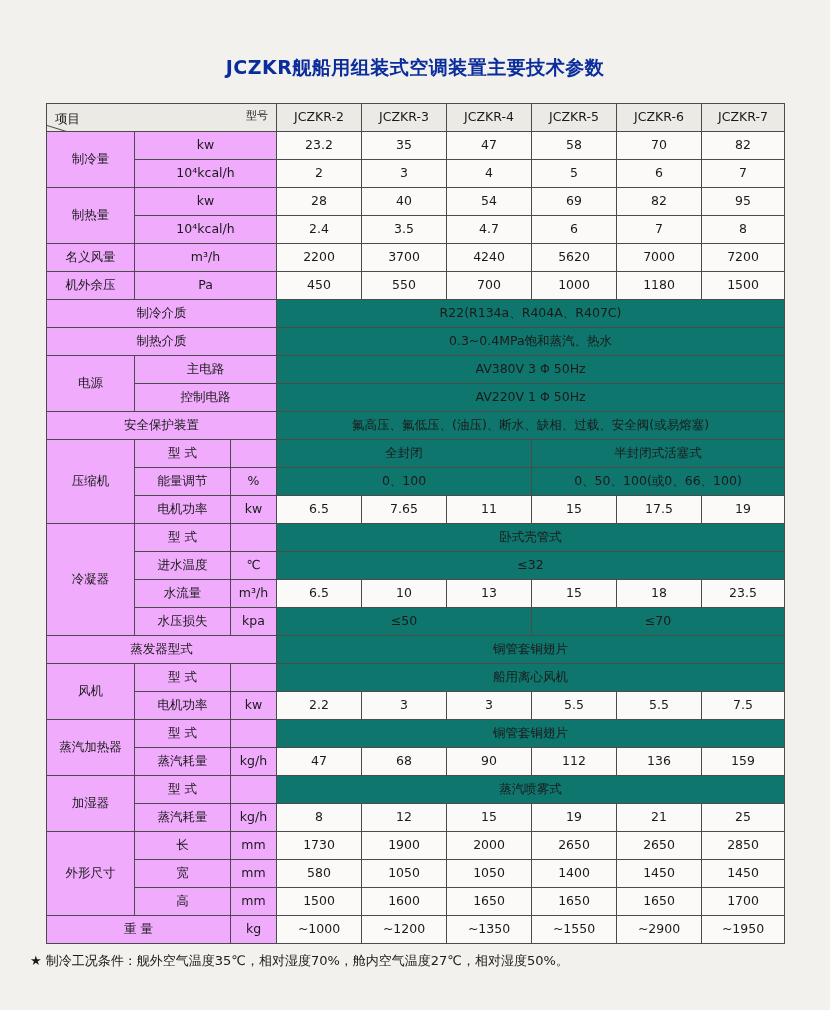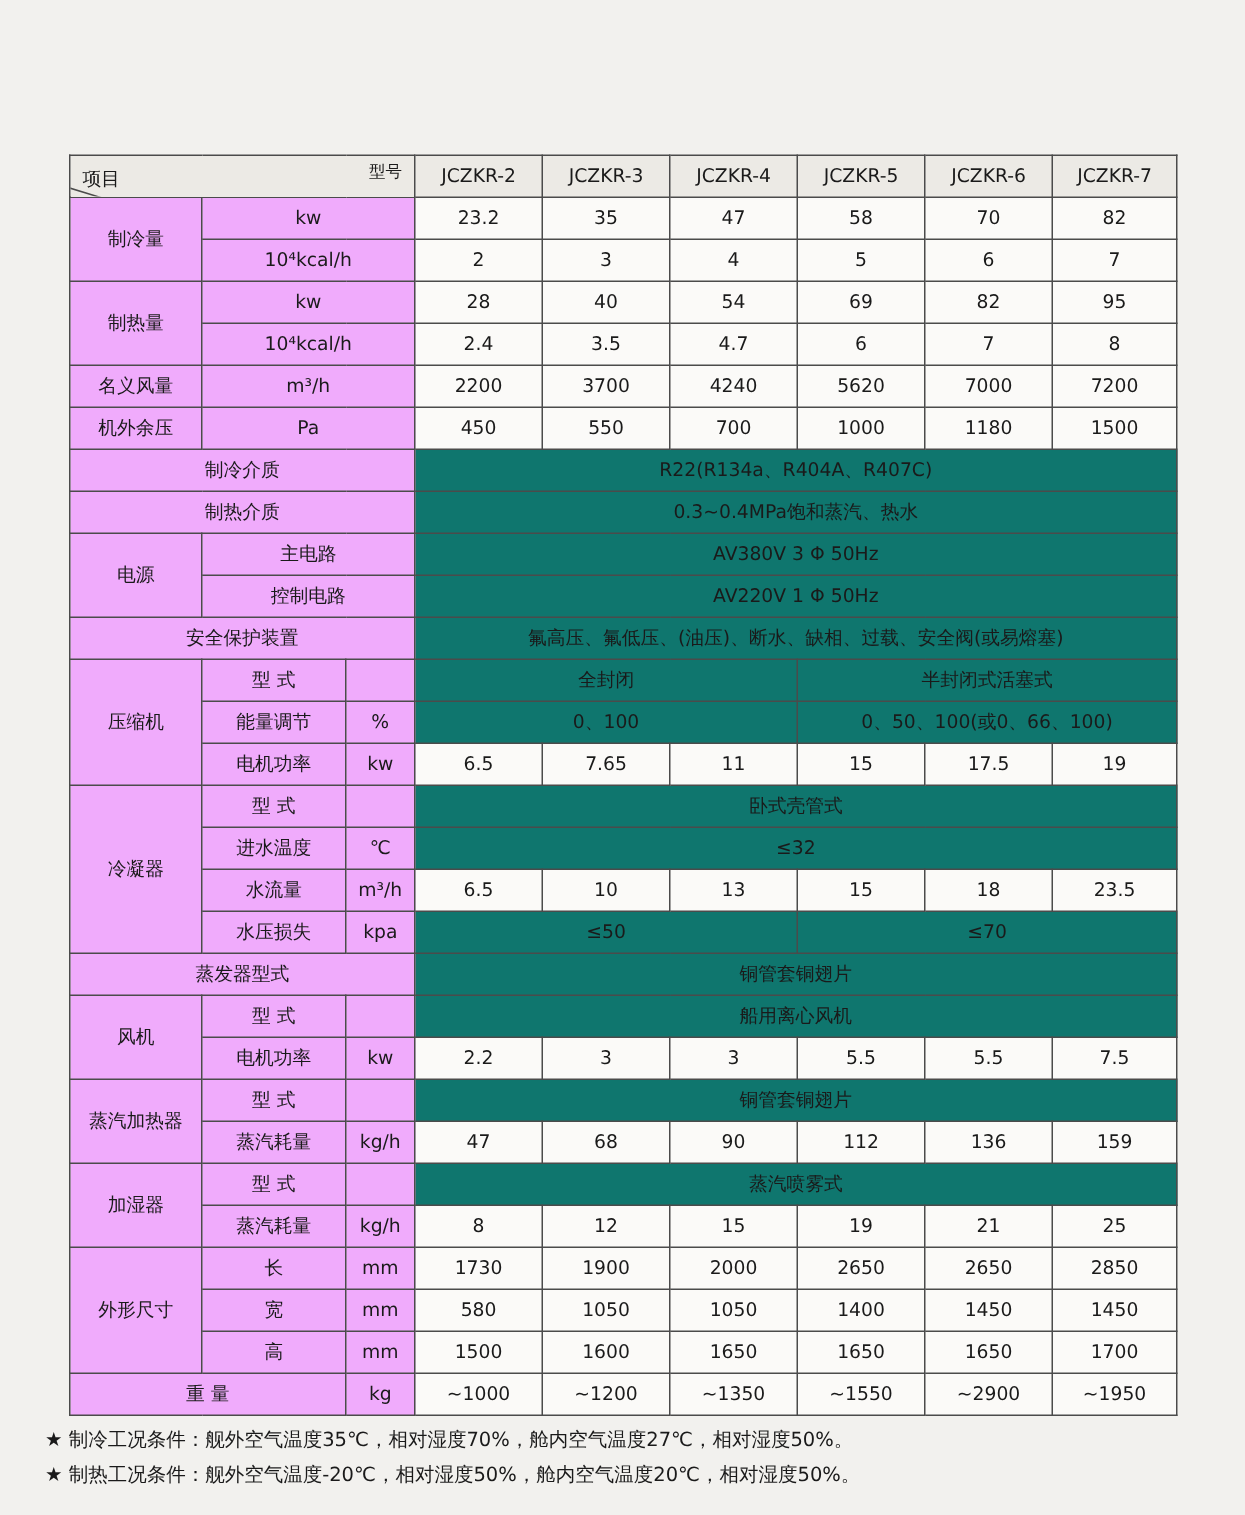--- a/index.html
+++ b/index.html
@@ -74,20 +74,21 @@
     font-size:13px;
     line-height:1.75;
   }
   .notes div{white-space:nowrap;}
 </style>
 </head>
 <body>
 
 <div class="page">
 
+  <div class="title">JCZKR舰船用组装式空调装置主要技术参数</div>
 
   <table class="spec">
     <colgroup>
       <col style="width:88px">
         <col style="width:96px">
         <col style="width:46px">
       <col style="width:85px">
         <col style="width:85px">
         <col style="width:85px">
       <col style="width:85px">
@@ -345,16 +346,15 @@
         <td class="val">~1350</td>
         <td class="val">~1550</td>
         <td class="val">~2900</td>
         <td class="val">~1950</td>
       </tr>
     </tbody>
   </table>
 
   <div class="notes">
     <div>★ 制冷工况条件：舰外空气温度35℃，相对湿度70%，舱内空气温度27℃，相对湿度50%。</div>
-    <div>★ 制热工况条件：舰外空气温度-20℃，相对湿度50%，舱内空气温度20℃，相对湿度50%。</div>
   </div>
 
 </div>
 
 </body></html>

